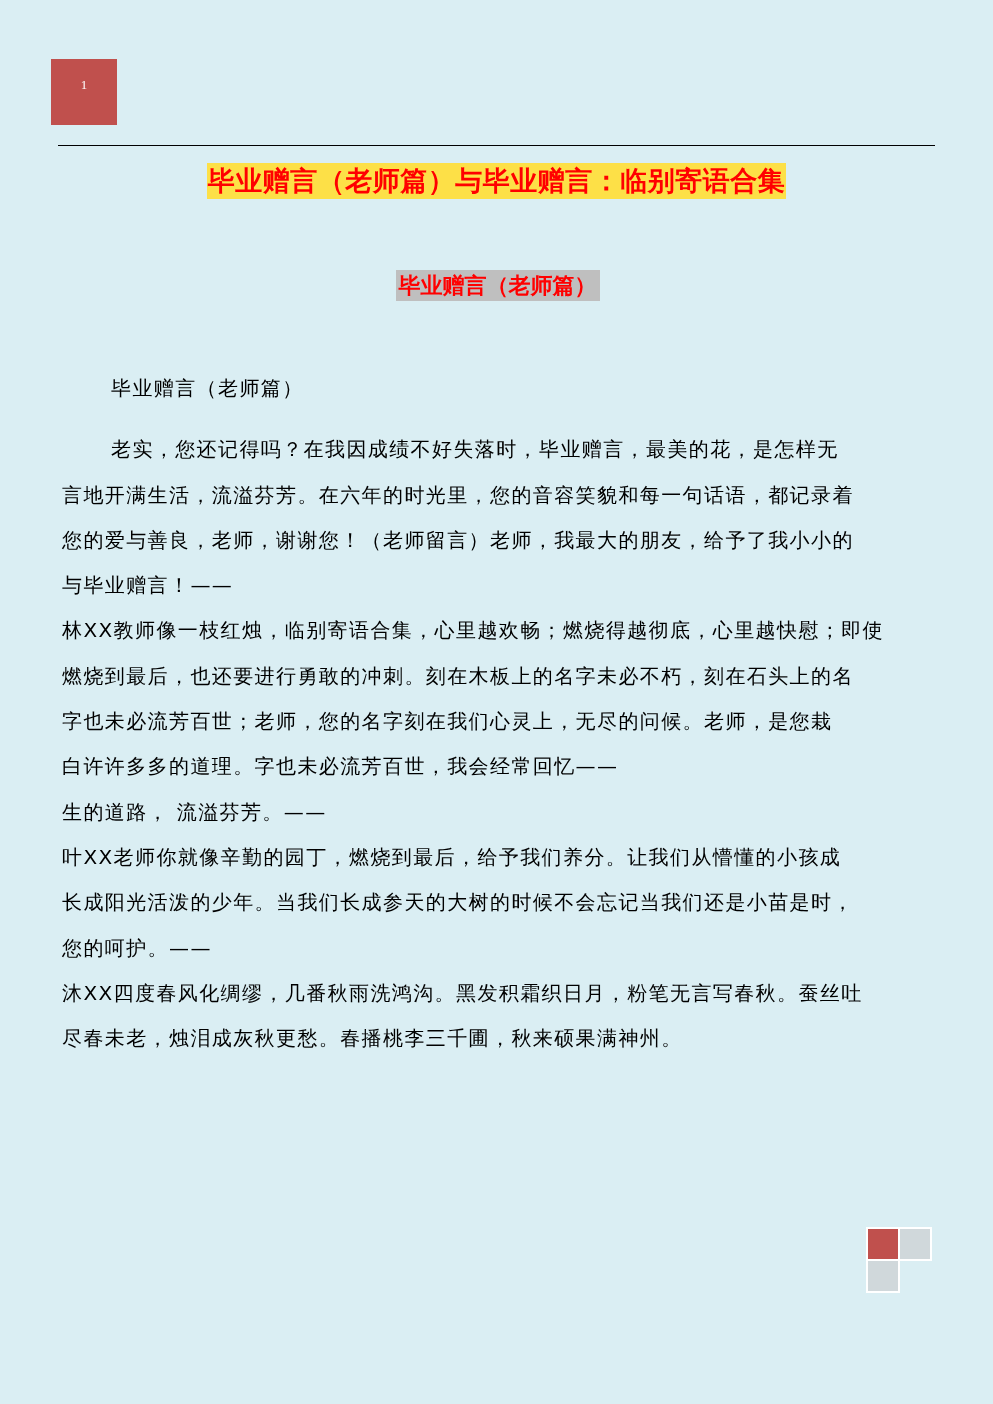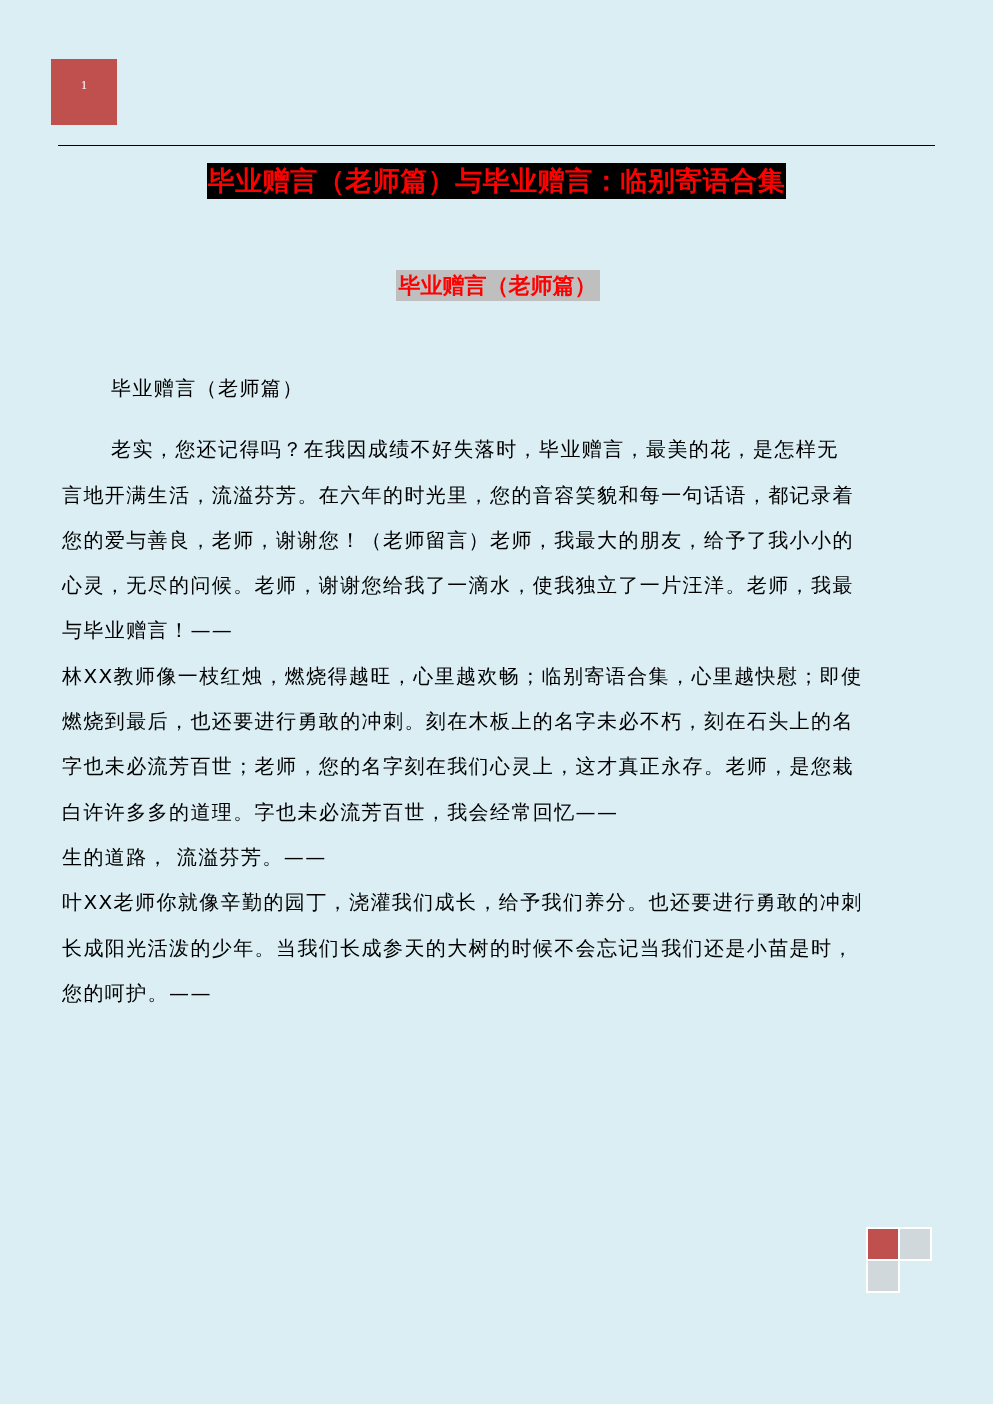--- a/index.html
+++ b/index.html
@@ -38,21 +38,21 @@
     }
     .doc-title-wrap {
       position: absolute;
       top: 163px;
       left: 0;
       width: 993px;
       text-align: center;
     }
     .doc-title {
       display: inline-block;
-      background: #000000;
+      background: #fde047;
       color: #ff0000;
       font-family: "DejaVu Serif", "Liberation Serif", serif;
       font-weight: bold;
       font-size: 27px;
       line-height: 36px;
       padding: 0 1px;
       letter-spacing: 0.5px;
     }
     .section-title-wrap {
       position: absolute;
@@ -128,40 +128,43 @@
 </div>
 
 <div class="body-text">
   <span class="line indent">毕业赠言（老师篇）</span>
   <span class="line gap"></span>
 
   <div>
     <span class="line indent">老实，您还记得吗？在我因成绩不好失落时，毕业赠言，最美的花，是怎样无</span>
     <span class="line">言地开满生活，流溢芬芳。在六年的时光里，您的音容笑貌和每一句话语，都记录着</span>
     <span class="line">您的爱与善良，老师，谢谢您！（老师留言）老师，我最大的朋友，给予了我小小的</span>
-    <span class="line">心灵，无尽的问候。老师，谢谢您给我了一滴水，使我独立了一片汪洋。老师，我最</span>
     <span class="line">与毕业赠言！——</span>
   </div>
 
   <div>
-    <span class="line">林XX教师像一枝红烛，燃烧得越旺，心里越欢畅；临别寄语合集，心里越快慰；即使</span>
+    <span class="line">林XX教师像一枝红烛，临别寄语合集，心里越欢畅；燃烧得越彻底，心里越快慰；即使</span>
     <span class="line">燃烧到最后，也还要进行勇敢的冲刺。刻在木板上的名字未必不朽，刻在石头上的名</span>
-    <span class="line">字也未必流芳百世；老师，您的名字刻在我们心灵上，这才真正永存。老师，是您栽</span>
+    <span class="line">字也未必流芳百世；老师，您的名字刻在我们心灵上，无尽的问候。老师，是您栽</span>
     <span class="line">白许许多多的道理。字也未必流芳百世，我会经常回忆——</span>
   </div>
 
   <div>
     <span class="line">生的道路， 流溢芬芳。——</span>
   </div>
 
   <div>
-    <span class="line">叶XX老师你就像辛勤的园丁，浇灌我们成长，给予我们养分。也还要进行勇敢的冲刺</span>
+    <span class="line">叶XX老师你就像辛勤的园丁，燃烧到最后，给予我们养分。让我们从懵懂的小孩成</span>
     <span class="line">长成阳光活泼的少年。当我们长成参天的大树的时候不会忘记当我们还是小苗是时，</span>
     <span class="line">您的呵护。——</span>
   </div>
 
+  <div>
+    <span class="line">沐XX四度春风化绸缪，几番秋雨洗鸿沟。黑发积霜织日月，粉笔无言写春秋。蚕丝吐</span>
+    <span class="line">尽春未老，烛泪成灰秋更愁。春播桃李三千圃，秋来硕果满神州。</span>
+  </div>
 </div>
 
 <div class="corner-deco">
   <div class="sq sq-red"></div>
   <div class="sq sq-gray1"></div>
   <div class="sq sq-gray2"></div>
 </div>
 
 </body></html>

